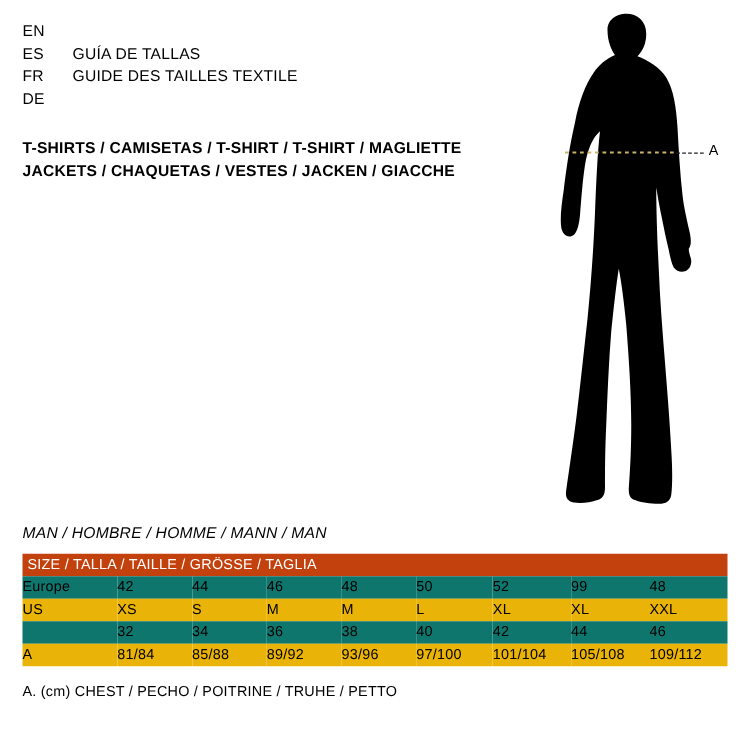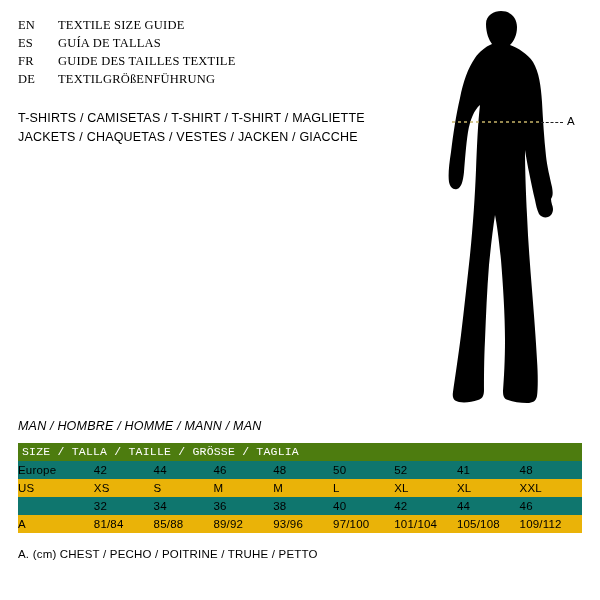--- a/index.html
+++ b/index.html
@@ -26,21 +26,20 @@
     position: absolute;
     left: 18px;
     top: 16px;
     width: 380px;
   }
   .lang-row {
     display: flex;
     align-items: flex-start;
     height: 18px;
     line-height: 18px;
-    font-family: Liberation Serif, serif;
   }
   .lang-code {
     width: 40px;
     font-size: 12.5px;
     letter-spacing: 0.2px;
   }
   .lang-text {
     font-size: 12.5px;
     letter-spacing: 0.2px;
   }
@@ -48,20 +47,21 @@
   
   .garment-block {
     position: absolute;
     left: 18px;
     top: 109px;
   }
   .garment-line {
     font-size: 12.5px;
     line-height: 19px;
     letter-spacing: 0.2px;
+    font-weight: bold;
   }
 
   
   .figure-wrap {
     position: absolute;
     left: 400px;
     top: 10px;
     width: 200px;
     height: 395px;
   }
@@ -98,23 +98,22 @@
     font-size: 11.5px;
   }
   table.size-table td {
     padding: 0;
     height: 18px;
     line-height: 18px;
     letter-spacing: 0.2px;
     white-space: nowrap;
   }
   tr.head-row {
-    background: #4d7c0f;
+    background: #c2410c;
     color: #ffffff;
-    font-family: Liberation Mono, monospace;
   }
   tr.head-row td {
     font-size: 11.5px;
     padding-left: 4px;
   }
   tr.row-light {
     background: #0f766e;
   }
   tr.row-dark {
     background: #eab308;
@@ -137,33 +136,31 @@
   }
 </style>
 </head>
 <body>
 
 <div class="page">
 
   <div class="lang-block">
     <div class="lang-row">
       <div class="lang-code">EN</div>
-      <div class="lang-text">TEXTILE SIZE GUIDE</div>
     </div>
     <div class="lang-row">
       <div class="lang-code">ES</div>
       <div class="lang-text">GUÍA DE TALLAS</div>
     </div>
     <div class="lang-row">
       <div class="lang-code">FR</div>
       <div class="lang-text">GUIDE DES TAILLES TEXTILE</div>
     </div>
     <div class="lang-row">
       <div class="lang-code">DE</div>
-      <div class="lang-text">TEXTILGRÖßENFÜHRUNG</div>
     </div>
   </div>
 
   <div class="garment-block">
     <div class="garment-line">T-SHIRTS / CAMISETAS / T-SHIRT / T-SHIRT / MAGLIETTE</div>
     <div class="garment-line">JACKETS / CHAQUETAS / VESTES / JACKEN / GIACCHE</div>
   </div>
 
   <div class="figure-wrap">
     <svg width="200" height="395" viewBox="0 0 200 395">
@@ -228,21 +225,21 @@
         <td colspan="9">SIZE / TALLA / TAILLE / GRÖSSE / TAGLIA</td>
       </tr>
       <tr class="row-light">
         <td class="label-col">Europe</td>
         <td class="val">42</td>
         <td class="val">44</td>
         <td class="val">46</td>
         <td class="val">48</td>
         <td class="val">50</td>
         <td class="val">52</td>
-        <td class="val">41</td>
+        <td class="val">99</td>
         <td class="val">48</td>
       </tr>
       <tr class="row-dark">
         <td class="label-col">US</td>
         <td class="val">XS</td>
         <td class="val">S</td>
         <td class="val">M</td>
         <td class="val">M</td>
         <td class="val">L</td>
         <td class="val">XL</td>

